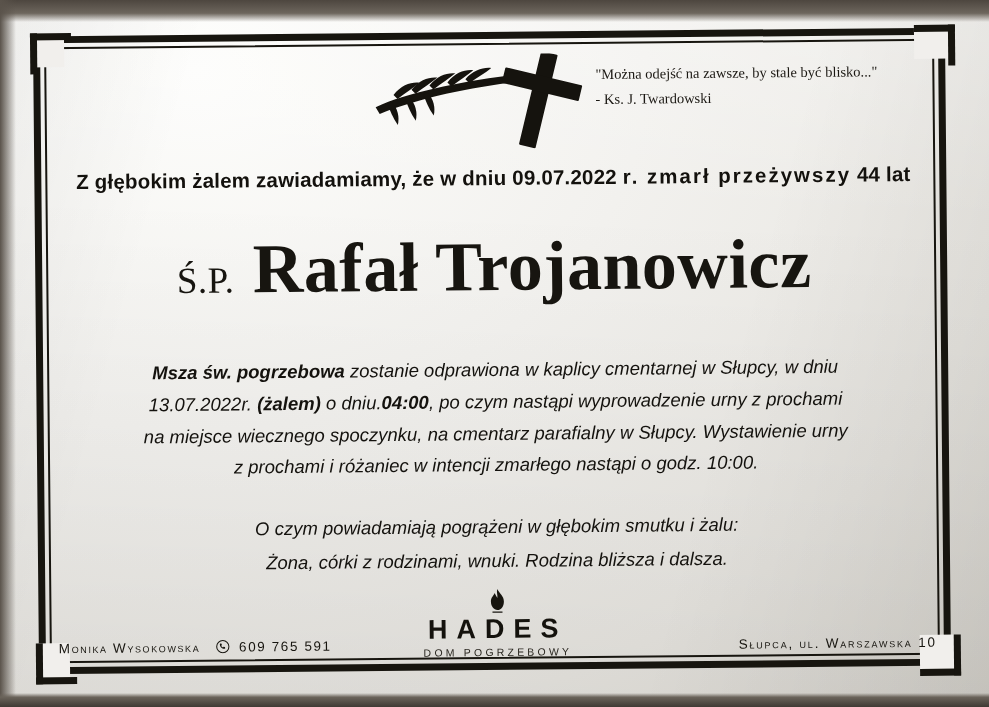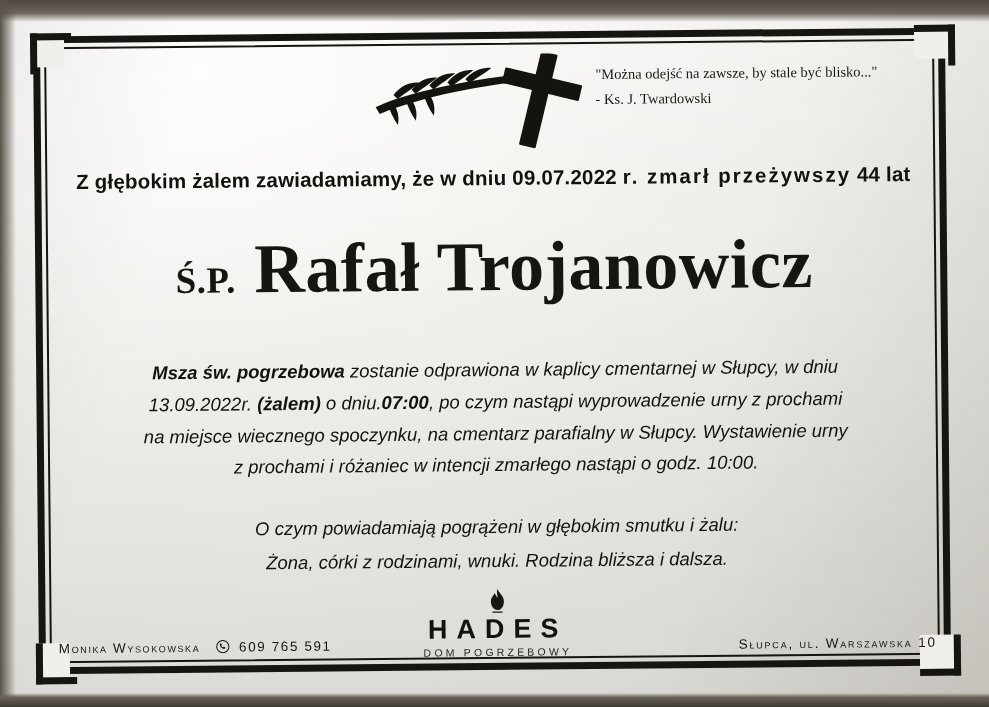--- a/index.html
+++ b/index.html
@@ -145,21 +145,21 @@
     position: absolute;
     left: 0;
     top: 185px;
     width: 890px;
     text-align: center;
     white-space: nowrap;
   }
   .name-prefix {
     font-family: "Liberation Serif", serif;
     font-size: 37px;
-    font-weight: 700;
+    font-weight: 400;
     vertical-align: baseline;
     letter-spacing: 0.5px;
   }
   .name-main {
     font-family: "Liberation Serif", serif;
     font-size: 70px;
     font-weight: 700;
     letter-spacing: 0.5px;
     margin-left: 14px;
   }
@@ -301,22 +301,22 @@
       <span>44 lat</span>
     </div>
 
     <div class="name-row">
       <span class="name-prefix">Ś.P.</span>
       <span class="name-main">Rafał Trojanowicz</span>
     </div>
 
     <div class="ceremony">
       <b>Msza św. pogrzebowa</b><span> zostanie odprawiona w kaplicy cmentarnej w Słupcy, w dniu</span><br>
-      <span>13.09.2022r.</span>
-      <b>(żalem)</b><span> o dniu.</span><b>07:00</b><span>, po czym nastąpi wyprowadzenie urny z prochami</span><br>
+      <span>13.07.2022r.</span>
+      <b>(żalem)</b><span> o dniu.</span><b>04:00</b><span>, po czym nastąpi wyprowadzenie urny z prochami</span><br>
       <span>na miejsce wiecznego spoczynku, na cmentarz parafialny w Słupcy. Wystawienie urny</span><br>
       <span>z prochami i różaniec w intencji zmarłego nastąpi  o godz. 10:00.</span>
     </div>
 
     <div class="family">
       <span>O czym powiadamiają  pogrążeni w głębokim smutku i żalu:</span><br>
       <span>Żona, córki z rodzinami, wnuki. Rodzina bliższa i dalsza.</span>
     </div>
 
     <div class="footer">

